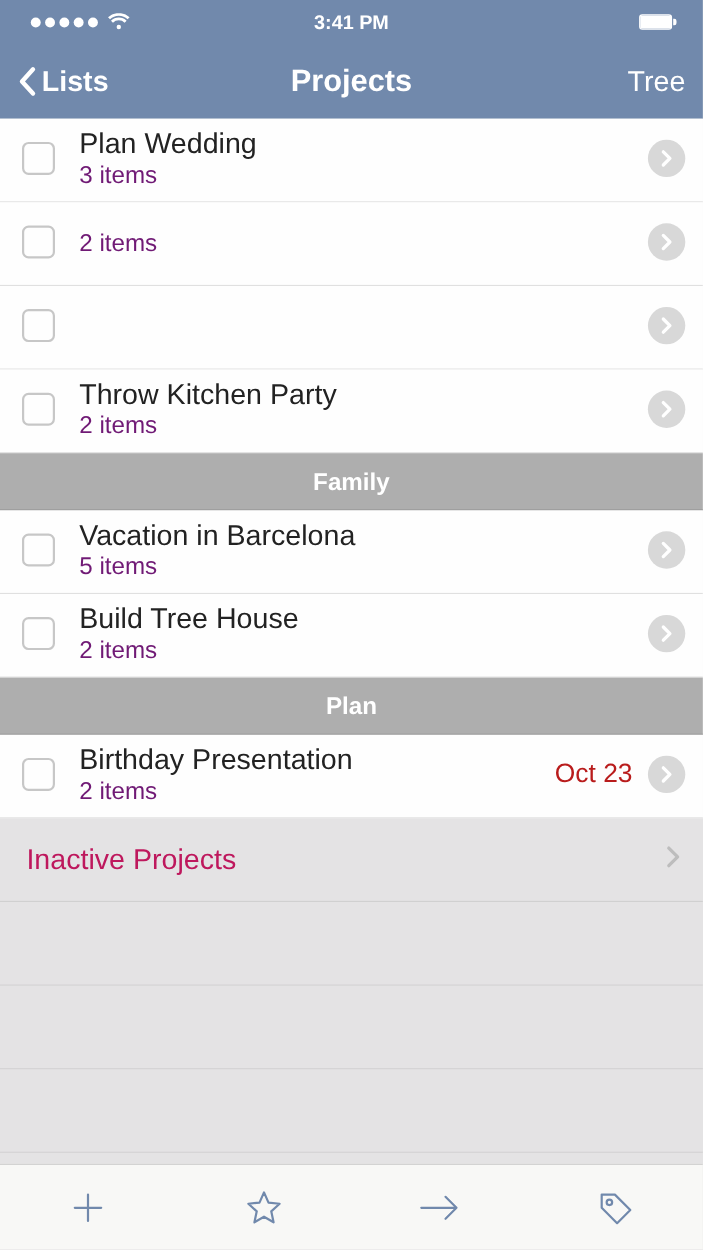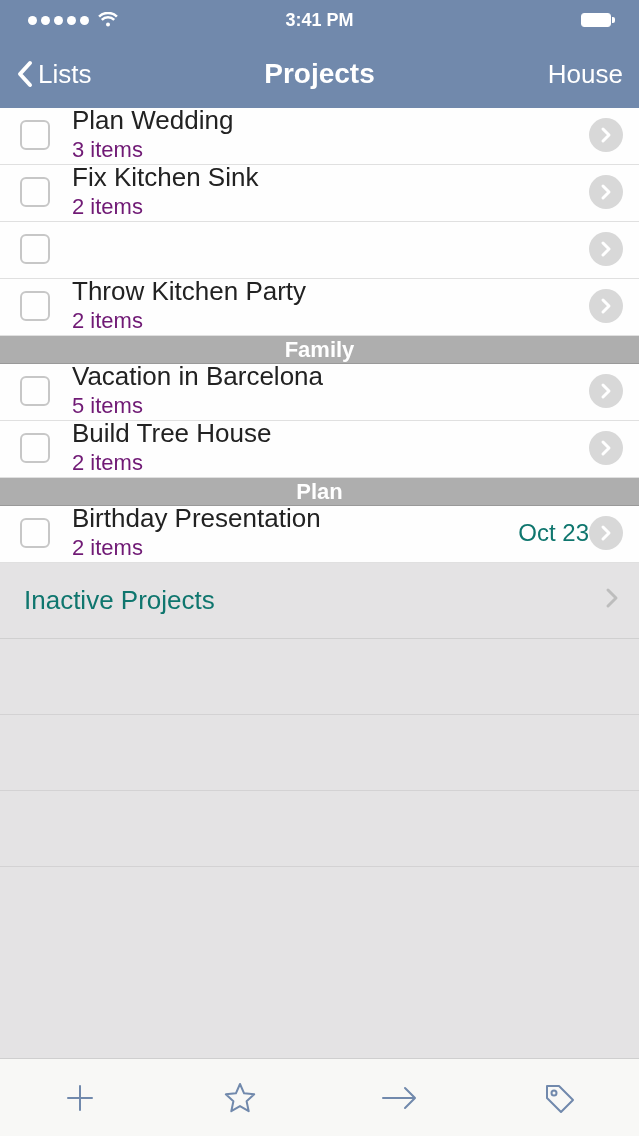--- a/index.html
+++ b/index.html
@@ -36,74 +36,74 @@
   .nav-bar {
     height: 68px;
     background: #7189ac;
     color: #fff;
     display: flex;
     align-items: center;
     justify-content: space-between;
     padding: 0 16px;
     font-size: 26px;
   }
-  .nav-back { display: flex; align-items: center; gap: 4px; font-weight: 400; }
+  .nav-back { display: flex; align-items: center; gap: 4px; font-weight: 700; }
   .nav-title { font-weight: 700; position: absolute; left: 50%; transform: translateX(-50%); font-size: 28px;}
   .nav-edit { font-weight: 400; }
 
   .list { background: #fefefe; }
   .row {
     display: flex;
     align-items: center;
-    height: 57px;
+    height: 76px;
     padding: 0 16px 3px 20px;
     border-bottom: 1px solid #e0e0e0;
     background: #fefefe;
   }
   .checkbox {
     width: 30px; height: 30px;
     border: 2px solid #c7c7c7;
     border-radius: 6px;
     flex-shrink: 0;
     margin-right: 22px;
   }
   .row-text { flex: 1; display: flex; flex-direction: column; justify-content: center; }
   .row-title { font-size: 26px; color: #222; font-weight: 400; line-height: 1.1; }
   .row-sub { font-size: 22px; color: #701a75; margin-top: 2px; }
-  .row-date { font-size: 24px; color: #0f766e; margin-right: 0; }
+  .row-date { font-size: 24px; color: #b91c1c; margin-right: 14px; }
   .disclosure {
     width: 34px; height: 34px; border-radius: 50%;
     background: #d8d8d8;
     display: flex; align-items: center; justify-content: center;
     flex-shrink: 0;
   }
   .disclosure svg { display:block; }
 
   .section-header {
-    height: 28px;
+    height: 52px;
     background: #aeaeae;
     color: #fff;
     display: flex;
     align-items: center;
     justify-content: center;
     font-size: 22px;
     font-weight: 600;
     border-bottom: 1px solid #999;
   }
 
   .inactive-row {
     height: 76px;
     background: #e4e3e4;
     display: flex;
     align-items: center;
     justify-content: space-between;
     padding: 0 20px 0 24px;
     border-bottom: 1px solid #d0d0d0;
     font-size: 26px;
-    color: #0f766e;
+    color: #be185d;
   }
   .inactive-row .chev { color: #bdbdbd; }
 
   .filler {
     background: #e4e3e4;
   }
   .filler-row { height: 76px; border-bottom: 1px solid #d3d2d3; }
 
   .toolbar {
     position: absolute;
@@ -146,40 +146,39 @@
 </div>
 
 <div class="nav-bar">
   <div class="nav-back">
     <svg width="18" height="30" viewBox="0 0 18 30">
           <path fill="none" stroke="#fff" stroke-width="4" stroke-linecap="round" stroke-linejoin="round" d="M14 4 L4 15 L14 26"></path>
         </svg>
     <span>Lists</span>
   </div>
   <div class="nav-title">Projects</div>
-  <div class="nav-edit">House</div>
+  <div class="nav-edit">Tree</div>
 </div>
 
 <div class="list" id="list">
       <div class="row">
         <div class="checkbox"></div>
         <div class="row-text">
           <div class="row-title">Plan Wedding</div>
           <div class="row-sub">3 items</div>
         </div>
         <div class="disclosure">
           <svg width="14" height="18" viewBox="0 0 14 18">
             <path fill="none" stroke="#fff" stroke-width="3" stroke-linecap="round" stroke-linejoin="round" d="M4 3 L10 9 L4 15"></path>
           </svg>
         </div>
       </div>
       <div class="row">
         <div class="checkbox"></div>
         <div class="row-text">
-          <div class="row-title">Fix Kitchen Sink</div>
           <div class="row-sub">2 items</div>
         </div>
         <div class="disclosure">
           <svg width="14" height="18" viewBox="0 0 14 18">
             <path fill="none" stroke="#fff" stroke-width="3" stroke-linecap="round" stroke-linejoin="round" d="M4 3 L10 9 L4 15"></path>
           </svg>
         </div>
       </div>
       <div class="row">
         <div class="checkbox"></div>

